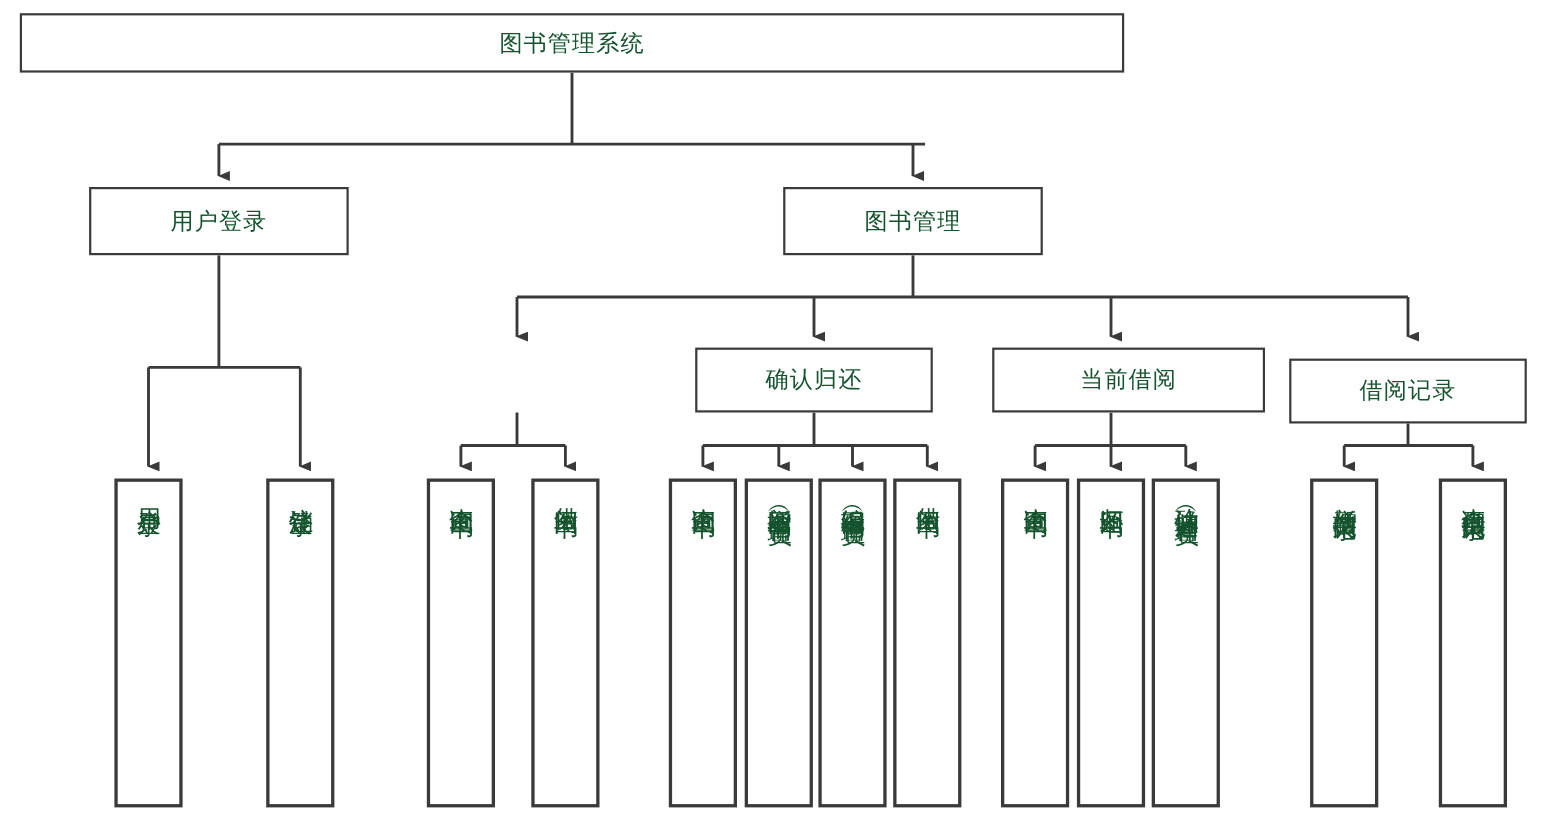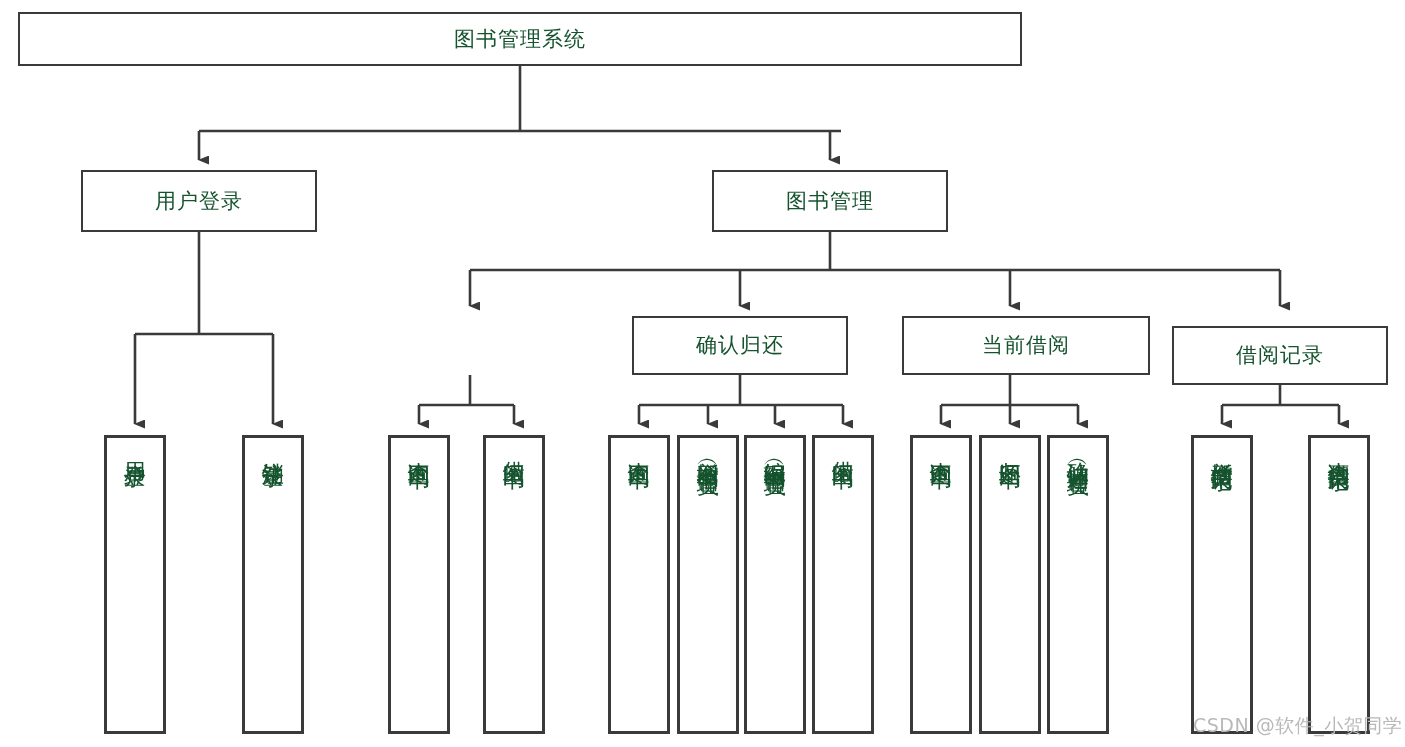--- a/index.html
+++ b/index.html
@@ -178,15 +178,14 @@
     <span class="label">确认归还（管理员）</span>
   </div>
 
   <div class="node leaf" style="left:1191px;top:435px;width:62px;height:299px;">
     <span class="label">新增借阅记录</span>
   </div>
   <div class="node leaf" style="left:1308px;top:435px;width:62px;height:299px;">
     <span class="label">查询借阅记录</span>
   </div>
 
-  <div class="watermark">CSDN @软件_小贺同学</div>
 
 </div>
 
 </body></html>

